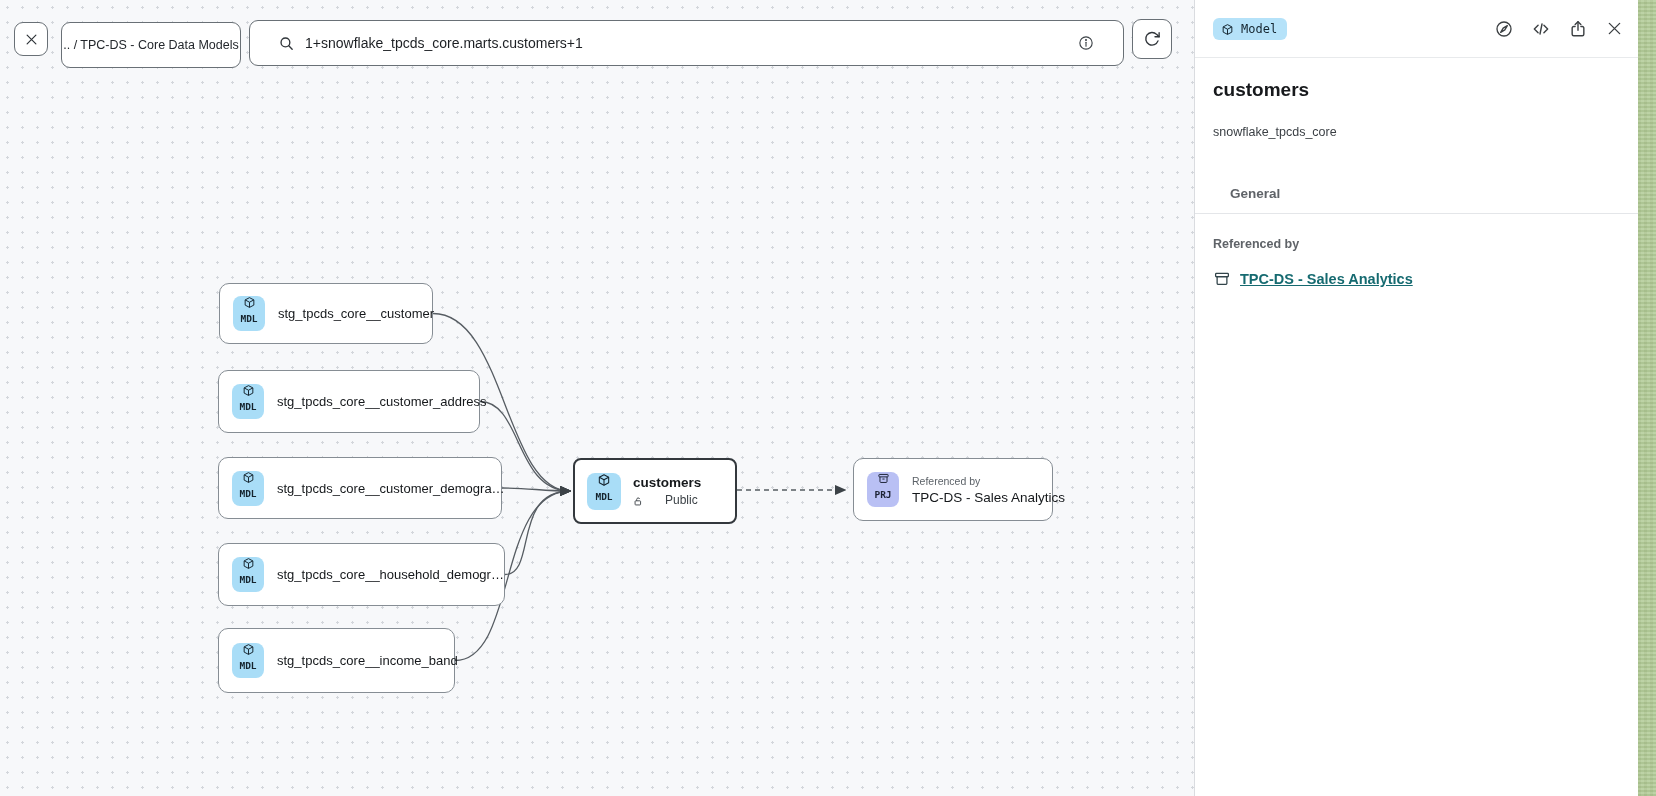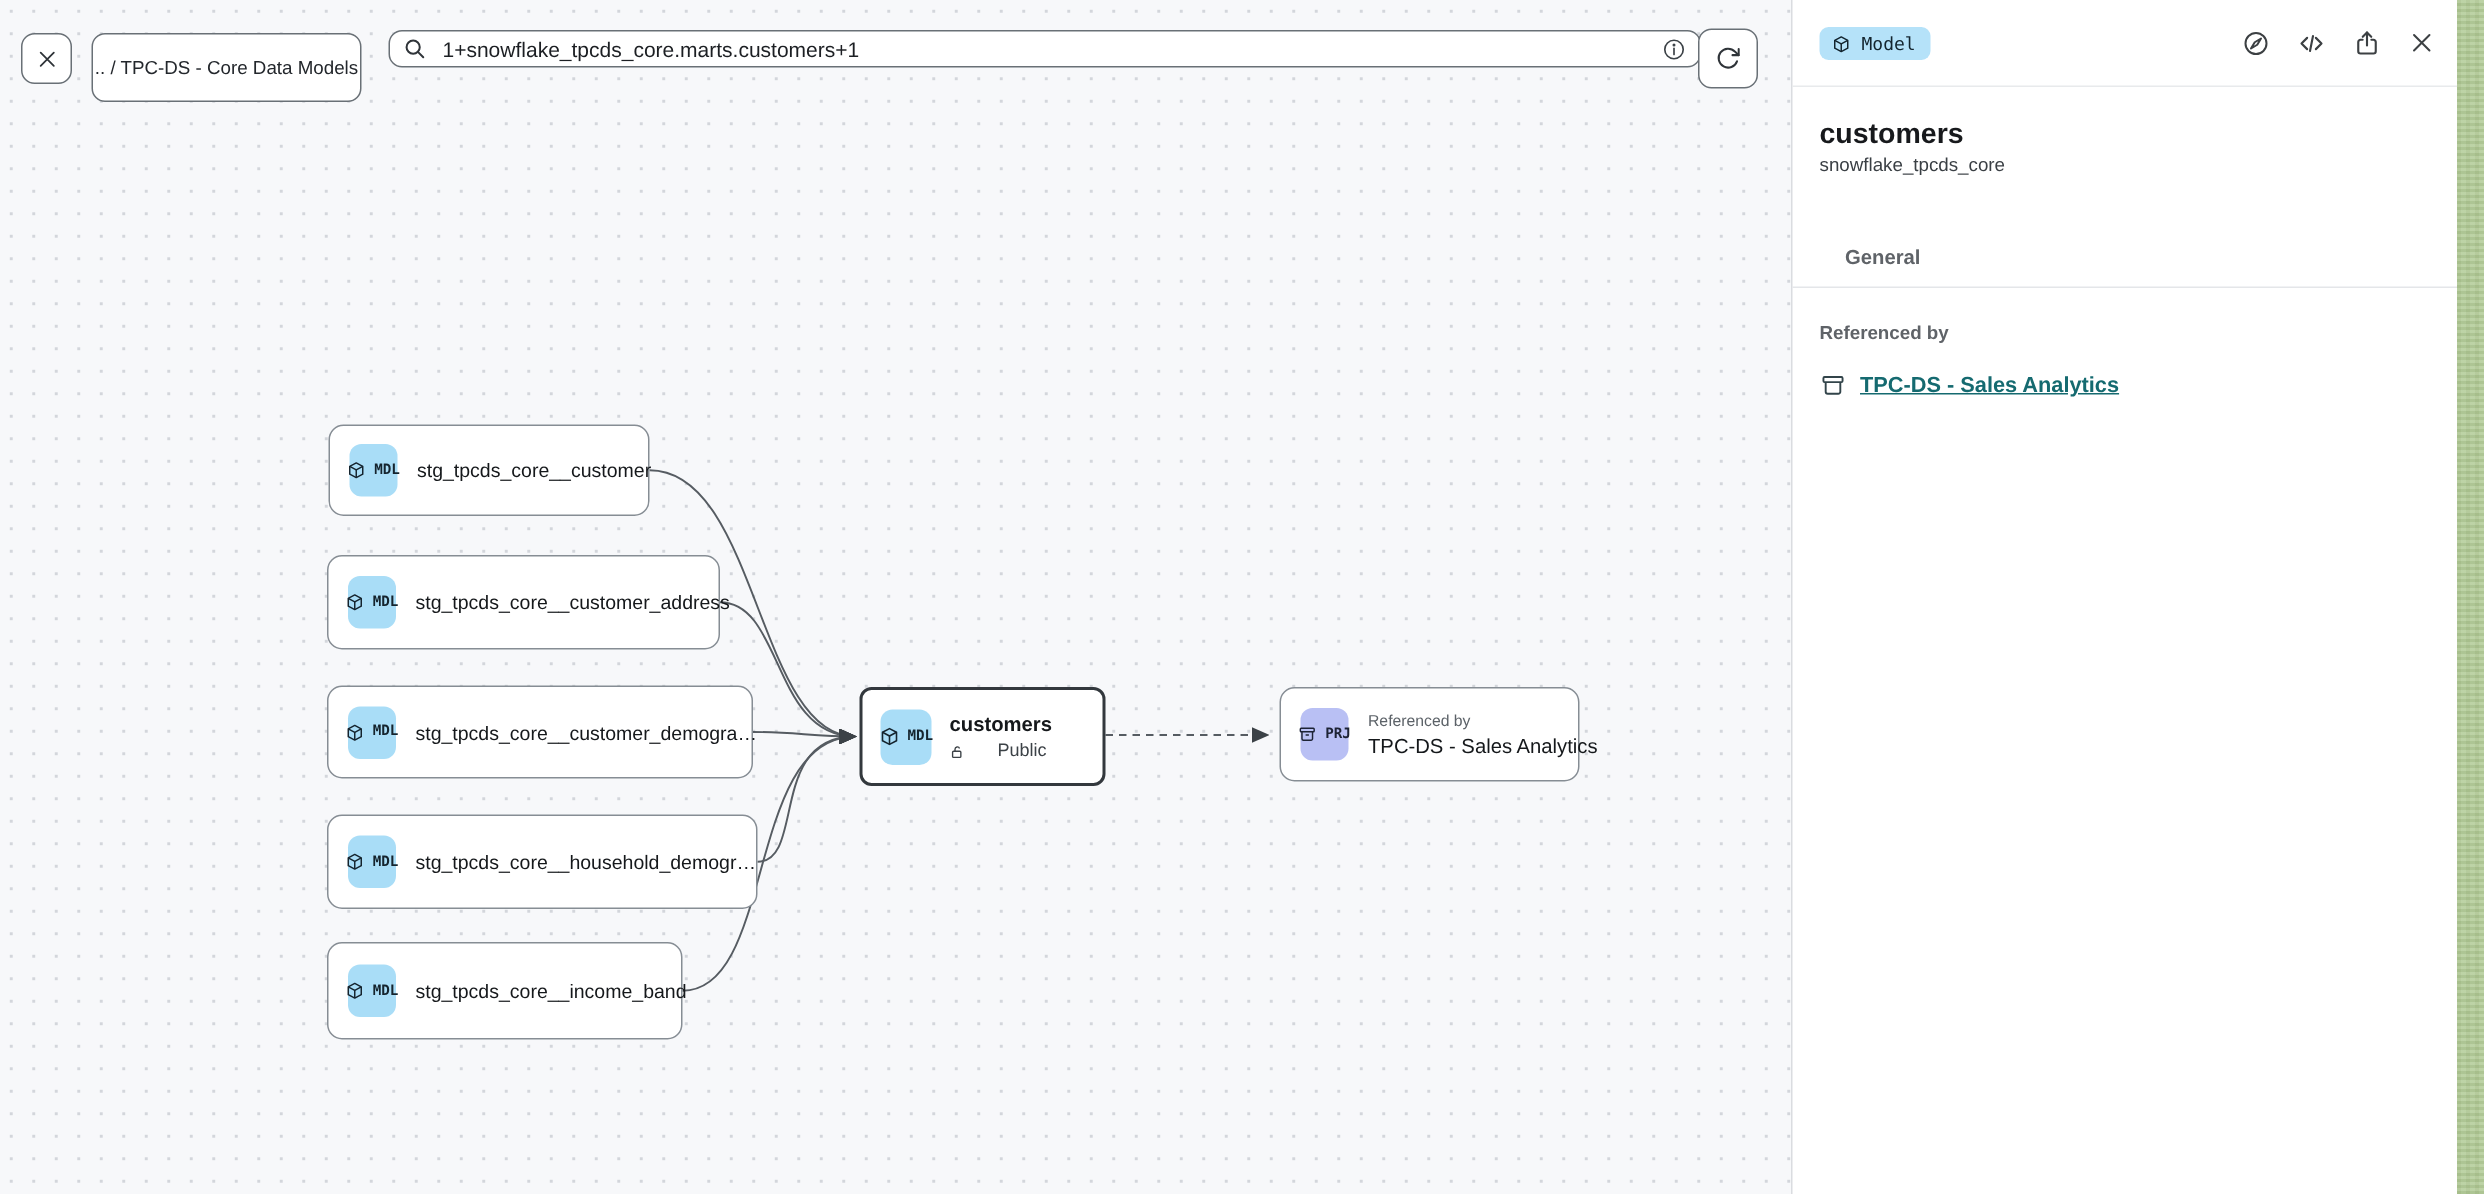--- a/index.html
+++ b/index.html
@@ -18,37 +18,37 @@
 
   
   .tb-btn {
     position:absolute; background:#fff; border:1.4px solid #697076; border-radius:9px;
     display:flex; align-items:center; justify-content:center; color:#2f3439; cursor:pointer;
   }
   .btn-close   { left:14px;  top:22px; width:34px;  height:34px; }
   .btn-crumb   { left:61px;  top:22px; width:180px; height:46px; font-size:12.5px; color:#23272c; }
   .btn-refresh { left:1132px;top:19px; width:40px;  height:40px; }
   .searchbox {
-    position:absolute; left:259px; top:20px; width:875px; height:25px;
+    position:absolute; left:249px; top:20px; width:875px; height:46px;
     background:#fff; border:1.4px solid #697076; border-radius:9px;
-    display:flex; align-items:center; gap:10px; padding:0 8px;
+    display:flex; align-items:center; gap:10px; padding:0 28px;
   }
   .searchbox input {
     flex:1; border:none; outline:none; font:14px "Liberation Sans", sans-serif; color:#1c1f23; background:transparent;
   }
   .icon { display:inline-flex; flex:none; }
 
   
   .node {
     position:absolute; background:#fff; border:1.3px solid #868d94; border-radius:10px;
     display:flex; align-items:center; gap:13px; padding:0 10px 0 13px; cursor:pointer;
   }
   .node .chip {
     flex:none; width:32px; height:35px; border-radius:8px; background:#a9ddf7;
-    display:flex; flex-direction:row; align-items:center; justify-content:center; gap:5px;
+    display:flex; flex-direction:column; align-items:center; justify-content:flex-start; gap:5px;
     color:#15242e;
   }
   .chip .chip-label { font:600 9.5px "DejaVu Sans Mono", monospace; line-height:1; }
   .node .nlabel { font-size:13px; color:#15181b; white-space:nowrap; }
   .node.selected { border:2.5px solid #33383d; border-radius:8px; padding-left:12px; gap:12px; }
   .node.selected .chip { width:34px; height:37px; }
   .node .stack { display:flex; flex-direction:column; gap:3px; }
   .node .nlabel-bold { font-size:13.5px; font-weight:700; color:#15181b; }
   .node .sub { display:flex; align-items:flex-end; gap:21px; font-size:12px; color:#3c4247; }
   .node .overline { font-size:10.5px; color:#5c6268; }
@@ -64,21 +64,21 @@
     display:flex; align-items:center; justify-content:space-between; padding:0 14px 0 18px;
   }
   .model-badge {
     display:flex; align-items:flex-end; gap:7px; background:#b5e2f9; border-radius:6px;
     padding:4px 10px 4px 8px; font:12px "DejaVu Sans Mono", monospace; color:#13242e;
   }
   .header-icons { display:flex; align-items:center; gap:17px; color:#3c4043; }
   .header-icons .icon { cursor:pointer; }
   .title-block { padding:21px 18px 0 18px; }
   .panel-title { font-size:19px; font-weight:700; color:#17191c; }
-  .panel-subtitle { margin-top:2px; font-size:12.5px; color:#3a3f44; }
+  .panel-subtitle { margin-top:24px; font-size:12.5px; color:#3a3f44; }
   .tabs { margin-top:37px; padding-left:18px; border-bottom:1px solid #e4e6e9; display:flex; }
   .tab {
     padding:10px 17px 9px 17px; font-size:13.5px; font-weight:600; color:#5f6368;
     display:flex; align-items:center; gap:8px; cursor:pointer; border-bottom:3px solid transparent;
   }
   .tab.active { color:#156a70; border-bottom-color:#156a70; }
   .count-badge {
     background:#156a70; color:#fff; font-size:11px; font-weight:700;
     border-radius:10px; padding:2px 8px; line-height:1.2;
   }

